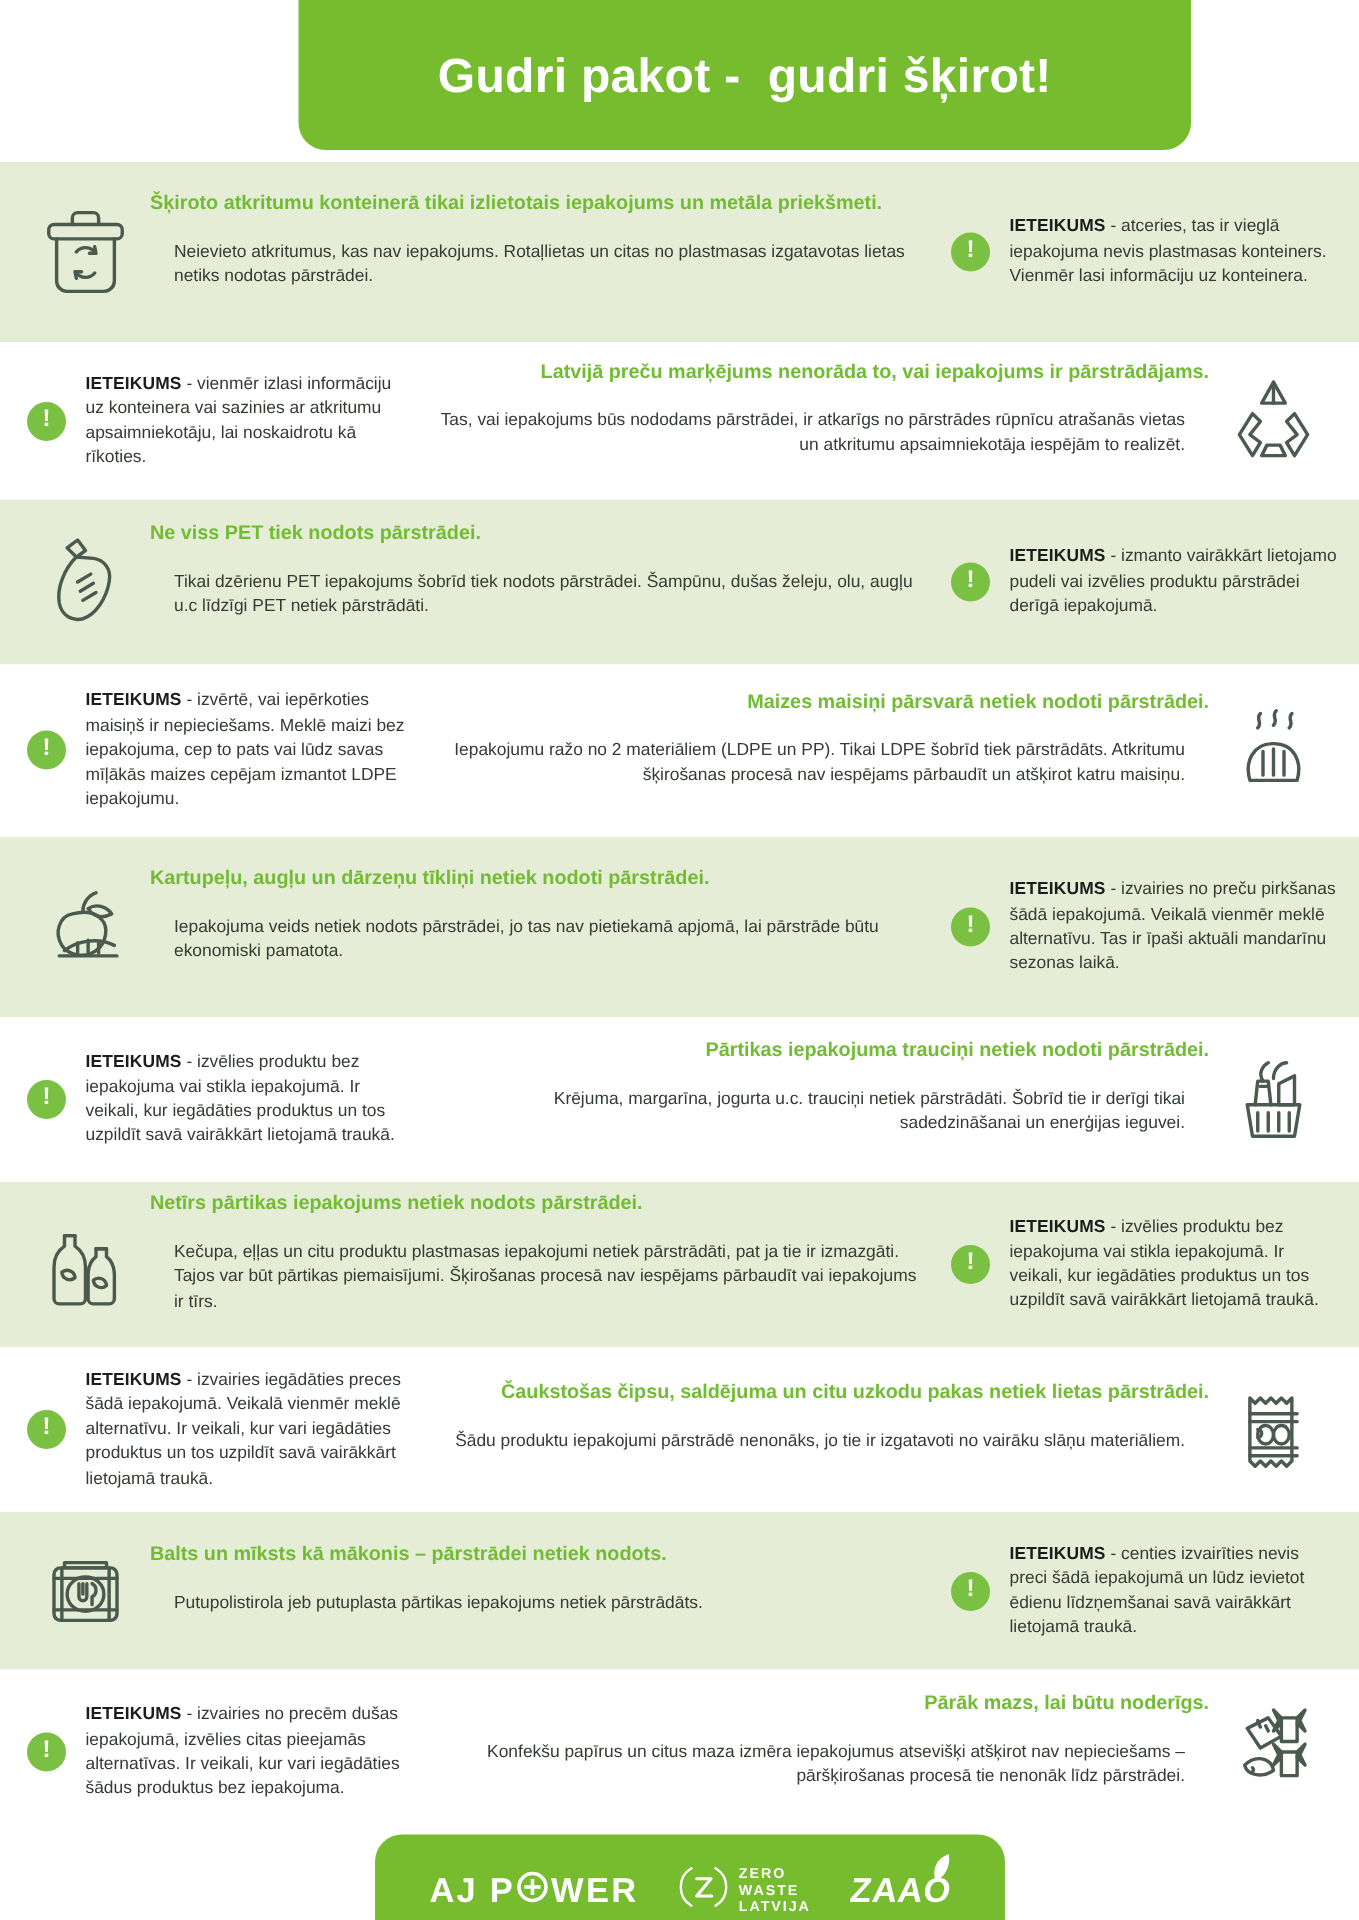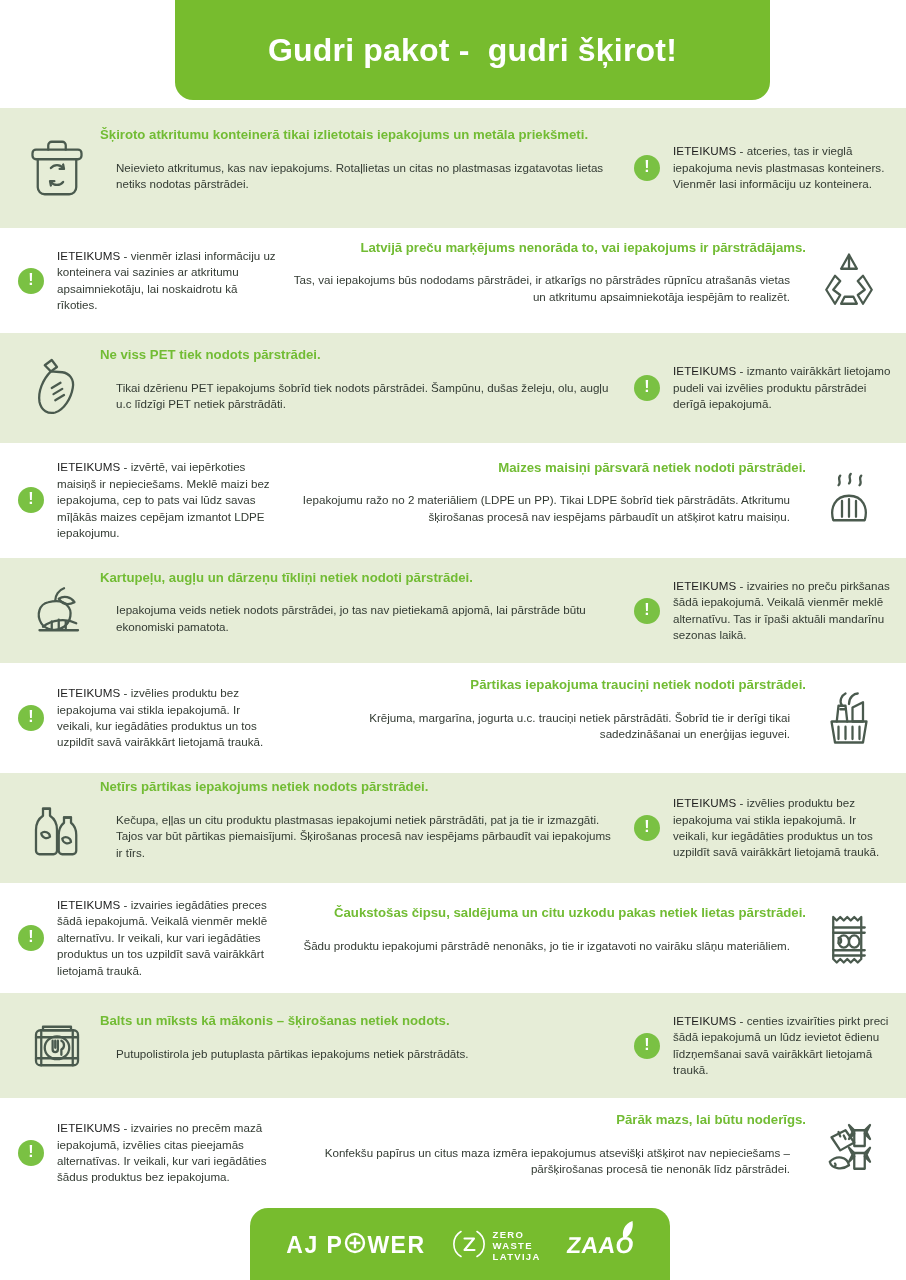--- a/index.html
+++ b/index.html
@@ -4,21 +4,21 @@
 <style>
   html,body{margin:0;padding:0;}
   body{
     width:906px;height:1280px;
     background:#ffffff;
     font-family:"Liberation Sans", sans-serif;
     overflow:hidden;
     position:relative;
   }
   
-  .header-wrap{height:108px;position:relative;}
+  .header-wrap{height:108px;position:relative;margin-left:24px;}
   .header-band{
     position:absolute;left:175px;top:0;width:595px;height:100px;
     background:var(--brand,#77bc2e);
     border-radius:0 0 18px 18px;
     display:flex;align-items:center;justify-content:center;
   }
   .header-title{
     color:#ffffff;font-size:32px;font-weight:bold;letter-spacing:.2px;
     white-space:pre;
   }
@@ -63,21 +63,21 @@
     background:#7ac143;
     display:flex;align-items:center;justify-content:center;
   }
   .badge .circ span{
     color:#fff;font-weight:bold;font-size:16px;line-height:1;
     transform:translateY(-1px);
   }
   .tip-text{
     flex:1 1 auto;color:#333b33;font-size:11.6px;line-height:1.42;
   }
-  .tip-text b{color:#1c1c1c;font-weight:normal;letter-spacing:.1px;}
+  .tip-text b{color:#1c1c1c;font-weight:bold;letter-spacing:.1px;}
 
   
   .footer-wrap{height:75px;position:relative;}
   .footer-band{
     position:absolute;left:250px;top:0;width:420px;height:75px;
     background:var(--brand,#77bc2e);
     border-radius:18px 18px 0 0;
     display:flex;align-items:center;justify-content:center;gap:26px;
   }
   .logo-ajpower{
@@ -201,21 +201,21 @@
           <svg width="70" height="70" viewBox="0 0 80 80" aria-hidden="true">
             <g fill="none" stroke="#4a5a4e" stroke-width="2.6" stroke-linejoin="round" stroke-linecap="round">
               <path d="M22 62 C18 48 24 34 40 34 c16 0 22 14 18 28 Z"></path>
               <path d="M32 40 v18 M40 38 v20 M48 40 v18"></path>
               <path d="M28 22 c4 -4 -2 -7 2 -11 M40 20 c4 -4 -2 -7 2 -11 M52 22 c4 -4 -2 -7 2 -11"></path>
             </g>
           </svg>
         </div>
       </div>
     </div>
-    <div class="row tint" style="height: 105px;">
+    <div class="row tint" style="height: 120px;">
       <div class="block main">
         <div class="art">
           <svg width="70" height="70" viewBox="0 0 80 80" aria-hidden="true">
             <g fill="none" stroke="#4a5a4e" stroke-width="2.6" stroke-linejoin="round" stroke-linecap="round">
               <path d="M30 30 C20 32 16 44 22 54 c5 8 18 10 26 4 8 -6 10 -18 4 -24 -5 -6 -14 -6 -22 -4 Z"></path>
               <path d="M38 28 c0 -6 4 -12 10 -14 M42 26 c6 -4 14 -2 18 4 c-8 4 -14 2 -18 -4 Z"></path>
               <path d="M20 62 h44"></path>
               <path d="M24 58 c10 -8 26 -10 38 -4"></path>
               <path d="M34 52 v8 M42 50 v10 M50 52 v8"></path>
             </g>
@@ -326,41 +326,41 @@
               <path d="M16 30 h48 M16 54 h48"></path>
               <path d="M22 22 v40 M58 22 v40"></path>
               <ellipse cx="40" cy="42" rx="14" ry="13"></ellipse>
               <path d="M35 34 v10 a3 3 0 0 0 6 0 v-10 M38 34 v8"></path>
               <path d="M45 34 c4 2 4 8 0 10 v6"></path>
               <path d="M24 18 h32 v4 h-32 Z"></path>
             </g>
           </svg>
         </div>
         <div class="txt left">
-          <p class="head">Balts un mīksts kā mākonis – šķirošanas netiek nodots.</p>
+          <p class="head">Balts un mīksts kā mākonis – pārstrādei netiek nodots.</p>
           <p class="body">Putupolistirola jeb putuplasta pārtikas iepakojums netiek pārstrādāts.</p>
         </div>
       </div>
       <div class="block tip">
         <div class="badge">
           <div class="circ" style="background:#7ac143">
             <span>!</span>
           </div>
         </div>
-        <div class="tip-text"><b>IETEIKUMS</b><span> - </span><span>centies izvairīties pirkt preci šādā iepakojumā un lūdz ievietot ēdienu līdzņemšanai savā vairākkārt lietojamā traukā.</span></div>
+        <div class="tip-text"><b>IETEIKUMS</b><span> - </span><span>centies izvairīties nevis preci šādā iepakojumā un lūdz ievietot ēdienu līdzņemšanai savā vairākkārt lietojamā traukā.</span></div>
       </div>
     </div>
     <div class="row plain" style="height: 110px;">
       <div class="block tip">
         <div class="badge">
           <div class="circ" style="background:#7ac143">
             <span>!</span>
           </div>
         </div>
-        <div class="tip-text"><b>IETEIKUMS</b><span> - </span><span>izvairies no precēm mazā iepakojumā, izvēlies citas pieejamās alternatīvas. Ir veikali, kur vari iegādāties šādus produktus bez iepakojuma.</span></div>
+        <div class="tip-text"><b>IETEIKUMS</b><span> - </span><span>izvairies no precēm dušas iepakojumā, izvēlies citas pieejamās alternatīvas. Ir veikali, kur vari iegādāties šādus produktus bez iepakojuma.</span></div>
       </div>
       <div class="block main">
         <div class="txt right">
           <p class="head">Pārāk mazs, lai būtu noderīgs.</p>
           <p class="body">Konfekšu papīrus un citus maza izmēra iepakojumus atsevišķi atšķirot nav nepieciešams – pāršķirošanas procesā tie nenonāk līdz pārstrādei.</p>
         </div>
         <div class="art">
           <svg width="70" height="70" viewBox="0 0 80 80" aria-hidden="true">
             <g fill="none" stroke="#4a5a4e" stroke-width="2.6" stroke-linejoin="round" stroke-linecap="round">
               <path d="M20 22 l16 -8 10 14 -16 9 Z"></path>

